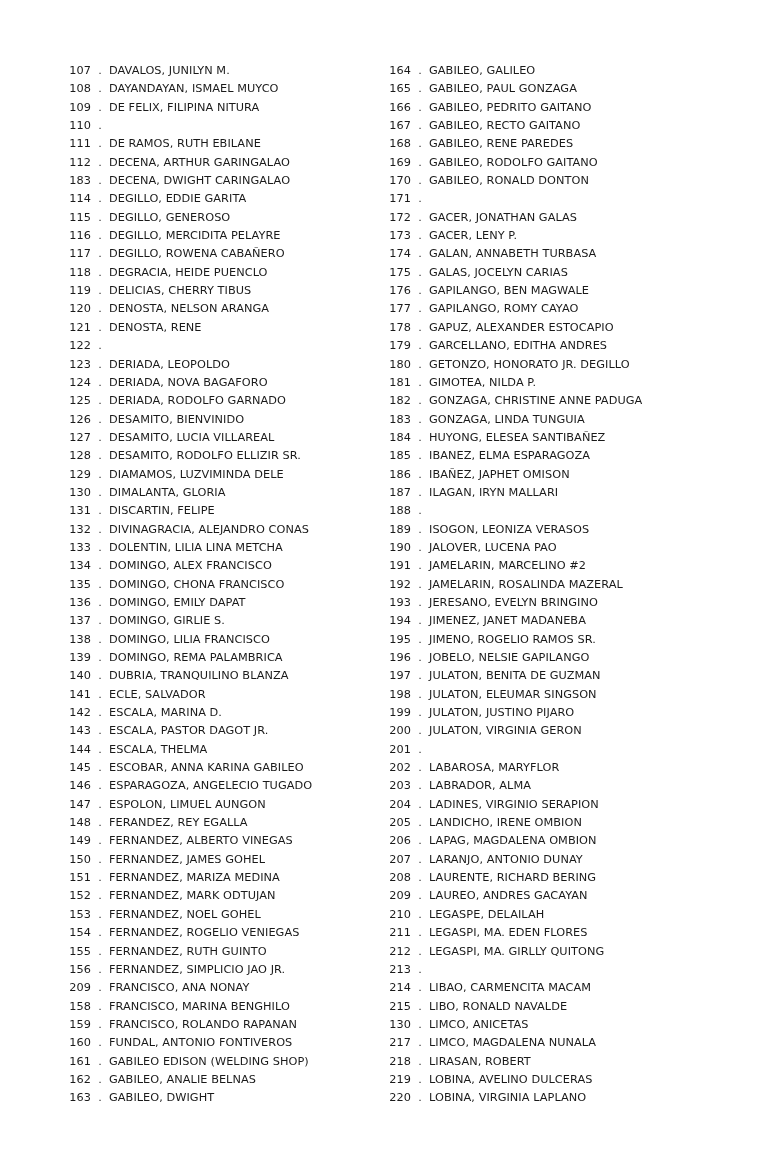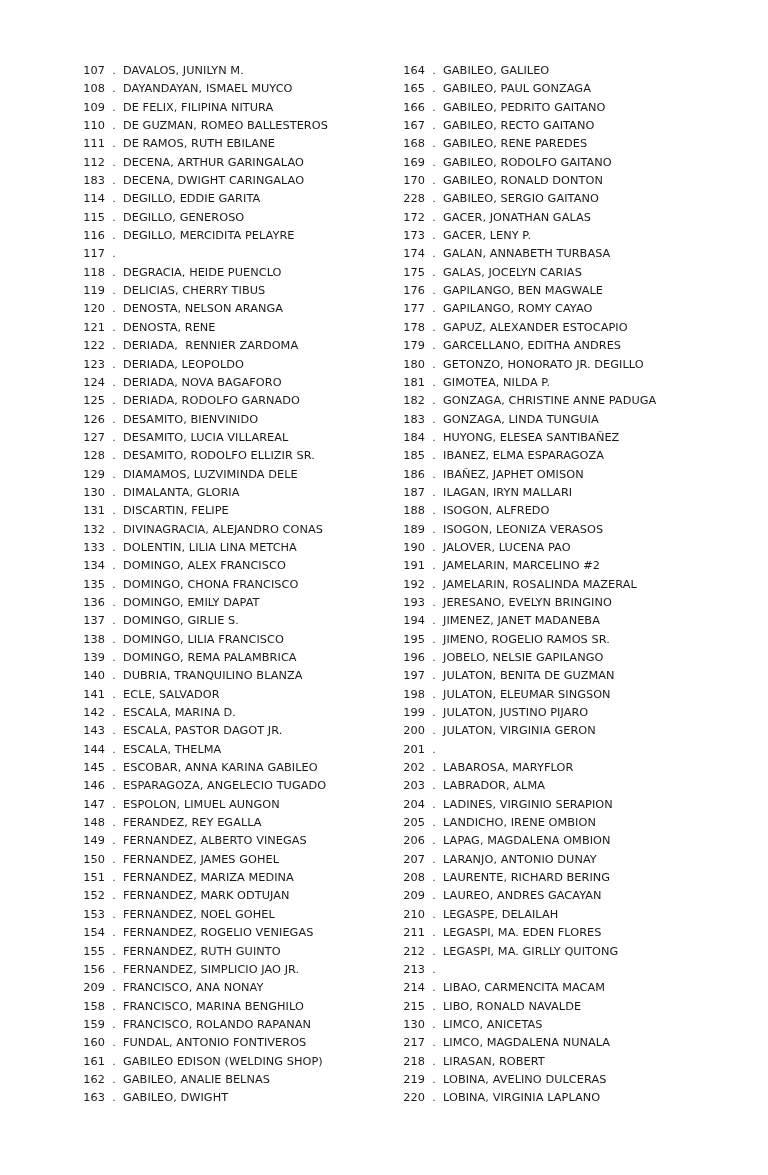--- a/index.html
+++ b/index.html
@@ -21,21 +21,21 @@
     position: absolute;
     left: 0;
     top: 0;
     width: 768px;
     height: 1175px;
     background: #ffffff;
   }
 
   #columns {
     position: absolute;
-    left: 76px;
+    left: 62px;
     top: 62px;
     width: 660px;
     display: flex;
     flex-direction: row;
     align-items: flex-start;
   }
 
   .column {
     width: 320px;
     flex: 0 0 320px;
@@ -78,33 +78,33 @@
 </style>
 </head>
 <body>
 
 <div id="page">
   <div id="columns">
     <div class="column" id="col-left">
         <div class="entry"><span class="entry-number">107</span><span class="entry-dot">.</span><span class="entry-name">DAVALOS, JUNILYN M.</span></div>
         <div class="entry"><span class="entry-number">108</span><span class="entry-dot">.</span><span class="entry-name">DAYANDAYAN, ISMAEL MUYCO</span></div>
         <div class="entry"><span class="entry-number">109</span><span class="entry-dot">.</span><span class="entry-name">DE FELIX, FILIPINA NITURA</span></div>
-        <div class="entry"><span class="entry-number">110</span><span class="entry-dot">.</span><span class="entry-name">DE GUZMAN, ROMEO BALLESTEROS</span></div>
+        <div class="entry"><span class="entry-number">110</span><span class="entry-dot">.</span></div>
         <div class="entry"><span class="entry-number">111</span><span class="entry-dot">.</span><span class="entry-name">DE RAMOS, RUTH EBILANE</span></div>
         <div class="entry"><span class="entry-number">112</span><span class="entry-dot">.</span><span class="entry-name">DECENA, ARTHUR GARINGALAO</span></div>
         <div class="entry"><span class="entry-number">183</span><span class="entry-dot">.</span><span class="entry-name">DECENA, DWIGHT CARINGALAO</span></div>
         <div class="entry"><span class="entry-number">114</span><span class="entry-dot">.</span><span class="entry-name">DEGILLO, EDDIE GARITA</span></div>
         <div class="entry"><span class="entry-number">115</span><span class="entry-dot">.</span><span class="entry-name">DEGILLO, GENEROSO</span></div>
         <div class="entry"><span class="entry-number">116</span><span class="entry-dot">.</span><span class="entry-name">DEGILLO, MERCIDITA PELAYRE</span></div>
-        <div class="entry"><span class="entry-number">117</span><span class="entry-dot">.</span></div>
+        <div class="entry"><span class="entry-number">117</span><span class="entry-dot">.</span><span class="entry-name">DEGILLO, ROWENA CABAÑERO</span></div>
         <div class="entry"><span class="entry-number">118</span><span class="entry-dot">.</span><span class="entry-name">DEGRACIA, HEIDE PUENCLO</span></div>
         <div class="entry"><span class="entry-number">119</span><span class="entry-dot">.</span><span class="entry-name">DELICIAS, CHERRY TIBUS</span></div>
         <div class="entry"><span class="entry-number">120</span><span class="entry-dot">.</span><span class="entry-name">DENOSTA, NELSON ARANGA</span></div>
         <div class="entry"><span class="entry-number">121</span><span class="entry-dot">.</span><span class="entry-name">DENOSTA, RENE</span></div>
-        <div class="entry"><span class="entry-number">122</span><span class="entry-dot">.</span><span class="entry-name">DERIADA,  RENNIER ZARDOMA</span></div>
+        <div class="entry"><span class="entry-number">122</span><span class="entry-dot">.</span></div>
         <div class="entry"><span class="entry-number">123</span><span class="entry-dot">.</span><span class="entry-name">DERIADA, LEOPOLDO</span></div>
         <div class="entry"><span class="entry-number">124</span><span class="entry-dot">.</span><span class="entry-name">DERIADA, NOVA BAGAFORO</span></div>
         <div class="entry"><span class="entry-number">125</span><span class="entry-dot">.</span><span class="entry-name">DERIADA, RODOLFO GARNADO</span></div>
         <div class="entry"><span class="entry-number">126</span><span class="entry-dot">.</span><span class="entry-name">DESAMITO, BIENVINIDO</span></div>
         <div class="entry"><span class="entry-number">127</span><span class="entry-dot">.</span><span class="entry-name">DESAMITO, LUCIA VILLAREAL</span></div>
         <div class="entry"><span class="entry-number">128</span><span class="entry-dot">.</span><span class="entry-name">DESAMITO, RODOLFO ELLIZIR SR.</span></div>
         <div class="entry"><span class="entry-number">129</span><span class="entry-dot">.</span><span class="entry-name">DIAMAMOS, LUZVIMINDA DELE</span></div>
         <div class="entry"><span class="entry-number">130</span><span class="entry-dot">.</span><span class="entry-name">DIMALANTA, GLORIA</span></div>
         <div class="entry"><span class="entry-number">131</span><span class="entry-dot">.</span><span class="entry-name">DISCARTIN, FELIPE</span></div>
         <div class="entry"><span class="entry-number">132</span><span class="entry-dot">.</span><span class="entry-name">DIVINAGRACIA, ALEJANDRO CONAS</span></div>
@@ -141,38 +141,38 @@
         <div class="entry"><span class="entry-number">163</span><span class="entry-dot">.</span><span class="entry-name">GABILEO, DWIGHT</span></div>
       </div>
     <div class="column" id="col-right">
         <div class="entry"><span class="entry-number">164</span><span class="entry-dot">.</span><span class="entry-name">GABILEO, GALILEO</span></div>
         <div class="entry"><span class="entry-number">165</span><span class="entry-dot">.</span><span class="entry-name">GABILEO, PAUL GONZAGA</span></div>
         <div class="entry"><span class="entry-number">166</span><span class="entry-dot">.</span><span class="entry-name">GABILEO, PEDRITO GAITANO</span></div>
         <div class="entry"><span class="entry-number">167</span><span class="entry-dot">.</span><span class="entry-name">GABILEO, RECTO GAITANO</span></div>
         <div class="entry"><span class="entry-number">168</span><span class="entry-dot">.</span><span class="entry-name">GABILEO, RENE PAREDES</span></div>
         <div class="entry"><span class="entry-number">169</span><span class="entry-dot">.</span><span class="entry-name">GABILEO, RODOLFO GAITANO</span></div>
         <div class="entry"><span class="entry-number">170</span><span class="entry-dot">.</span><span class="entry-name">GABILEO, RONALD DONTON</span></div>
-        <div class="entry"><span class="entry-number">228</span><span class="entry-dot">.</span><span class="entry-name">GABILEO, SERGIO GAITANO</span></div>
+        <div class="entry"><span class="entry-number">171</span><span class="entry-dot">.</span></div>
         <div class="entry"><span class="entry-number">172</span><span class="entry-dot">.</span><span class="entry-name">GACER, JONATHAN GALAS</span></div>
         <div class="entry"><span class="entry-number">173</span><span class="entry-dot">.</span><span class="entry-name">GACER, LENY P.</span></div>
         <div class="entry"><span class="entry-number">174</span><span class="entry-dot">.</span><span class="entry-name">GALAN, ANNABETH TURBASA</span></div>
         <div class="entry"><span class="entry-number">175</span><span class="entry-dot">.</span><span class="entry-name">GALAS, JOCELYN CARIAS</span></div>
         <div class="entry"><span class="entry-number">176</span><span class="entry-dot">.</span><span class="entry-name">GAPILANGO, BEN MAGWALE</span></div>
         <div class="entry"><span class="entry-number">177</span><span class="entry-dot">.</span><span class="entry-name">GAPILANGO, ROMY CAYAO</span></div>
         <div class="entry"><span class="entry-number">178</span><span class="entry-dot">.</span><span class="entry-name">GAPUZ, ALEXANDER ESTOCAPIO</span></div>
         <div class="entry"><span class="entry-number">179</span><span class="entry-dot">.</span><span class="entry-name">GARCELLANO, EDITHA ANDRES</span></div>
         <div class="entry"><span class="entry-number">180</span><span class="entry-dot">.</span><span class="entry-name">GETONZO, HONORATO JR. DEGILLO</span></div>
         <div class="entry"><span class="entry-number">181</span><span class="entry-dot">.</span><span class="entry-name">GIMOTEA, NILDA P.</span></div>
         <div class="entry"><span class="entry-number">182</span><span class="entry-dot">.</span><span class="entry-name">GONZAGA, CHRISTINE ANNE PADUGA</span></div>
         <div class="entry"><span class="entry-number">183</span><span class="entry-dot">.</span><span class="entry-name">GONZAGA, LINDA TUNGUIA</span></div>
         <div class="entry"><span class="entry-number">184</span><span class="entry-dot">.</span><span class="entry-name">HUYONG, ELESEA SANTIBAÑEZ</span></div>
         <div class="entry"><span class="entry-number">185</span><span class="entry-dot">.</span><span class="entry-name">IBANEZ, ELMA ESPARAGOZA</span></div>
         <div class="entry"><span class="entry-number">186</span><span class="entry-dot">.</span><span class="entry-name">IBAÑEZ, JAPHET OMISON</span></div>
         <div class="entry"><span class="entry-number">187</span><span class="entry-dot">.</span><span class="entry-name">ILAGAN, IRYN MALLARI</span></div>
-        <div class="entry"><span class="entry-number">188</span><span class="entry-dot">.</span><span class="entry-name">ISOGON, ALFREDO</span></div>
+        <div class="entry"><span class="entry-number">188</span><span class="entry-dot">.</span></div>
         <div class="entry"><span class="entry-number">189</span><span class="entry-dot">.</span><span class="entry-name">ISOGON, LEONIZA VERASOS</span></div>
         <div class="entry"><span class="entry-number">190</span><span class="entry-dot">.</span><span class="entry-name">JALOVER, LUCENA PAO</span></div>
         <div class="entry"><span class="entry-number">191</span><span class="entry-dot">.</span><span class="entry-name">JAMELARIN, MARCELINO #2</span></div>
         <div class="entry"><span class="entry-number">192</span><span class="entry-dot">.</span><span class="entry-name">JAMELARIN, ROSALINDA MAZERAL</span></div>
         <div class="entry"><span class="entry-number">193</span><span class="entry-dot">.</span><span class="entry-name">JERESANO, EVELYN BRINGINO</span></div>
         <div class="entry"><span class="entry-number">194</span><span class="entry-dot">.</span><span class="entry-name">JIMENEZ, JANET MADANEBA</span></div>
         <div class="entry"><span class="entry-number">195</span><span class="entry-dot">.</span><span class="entry-name">JIMENO, ROGELIO RAMOS SR.</span></div>
         <div class="entry"><span class="entry-number">196</span><span class="entry-dot">.</span><span class="entry-name">JOBELO, NELSIE GAPILANGO</span></div>
         <div class="entry"><span class="entry-number">197</span><span class="entry-dot">.</span><span class="entry-name">JULATON, BENITA DE GUZMAN</span></div>
         <div class="entry"><span class="entry-number">198</span><span class="entry-dot">.</span><span class="entry-name">JULATON, ELEUMAR SINGSON</span></div>

